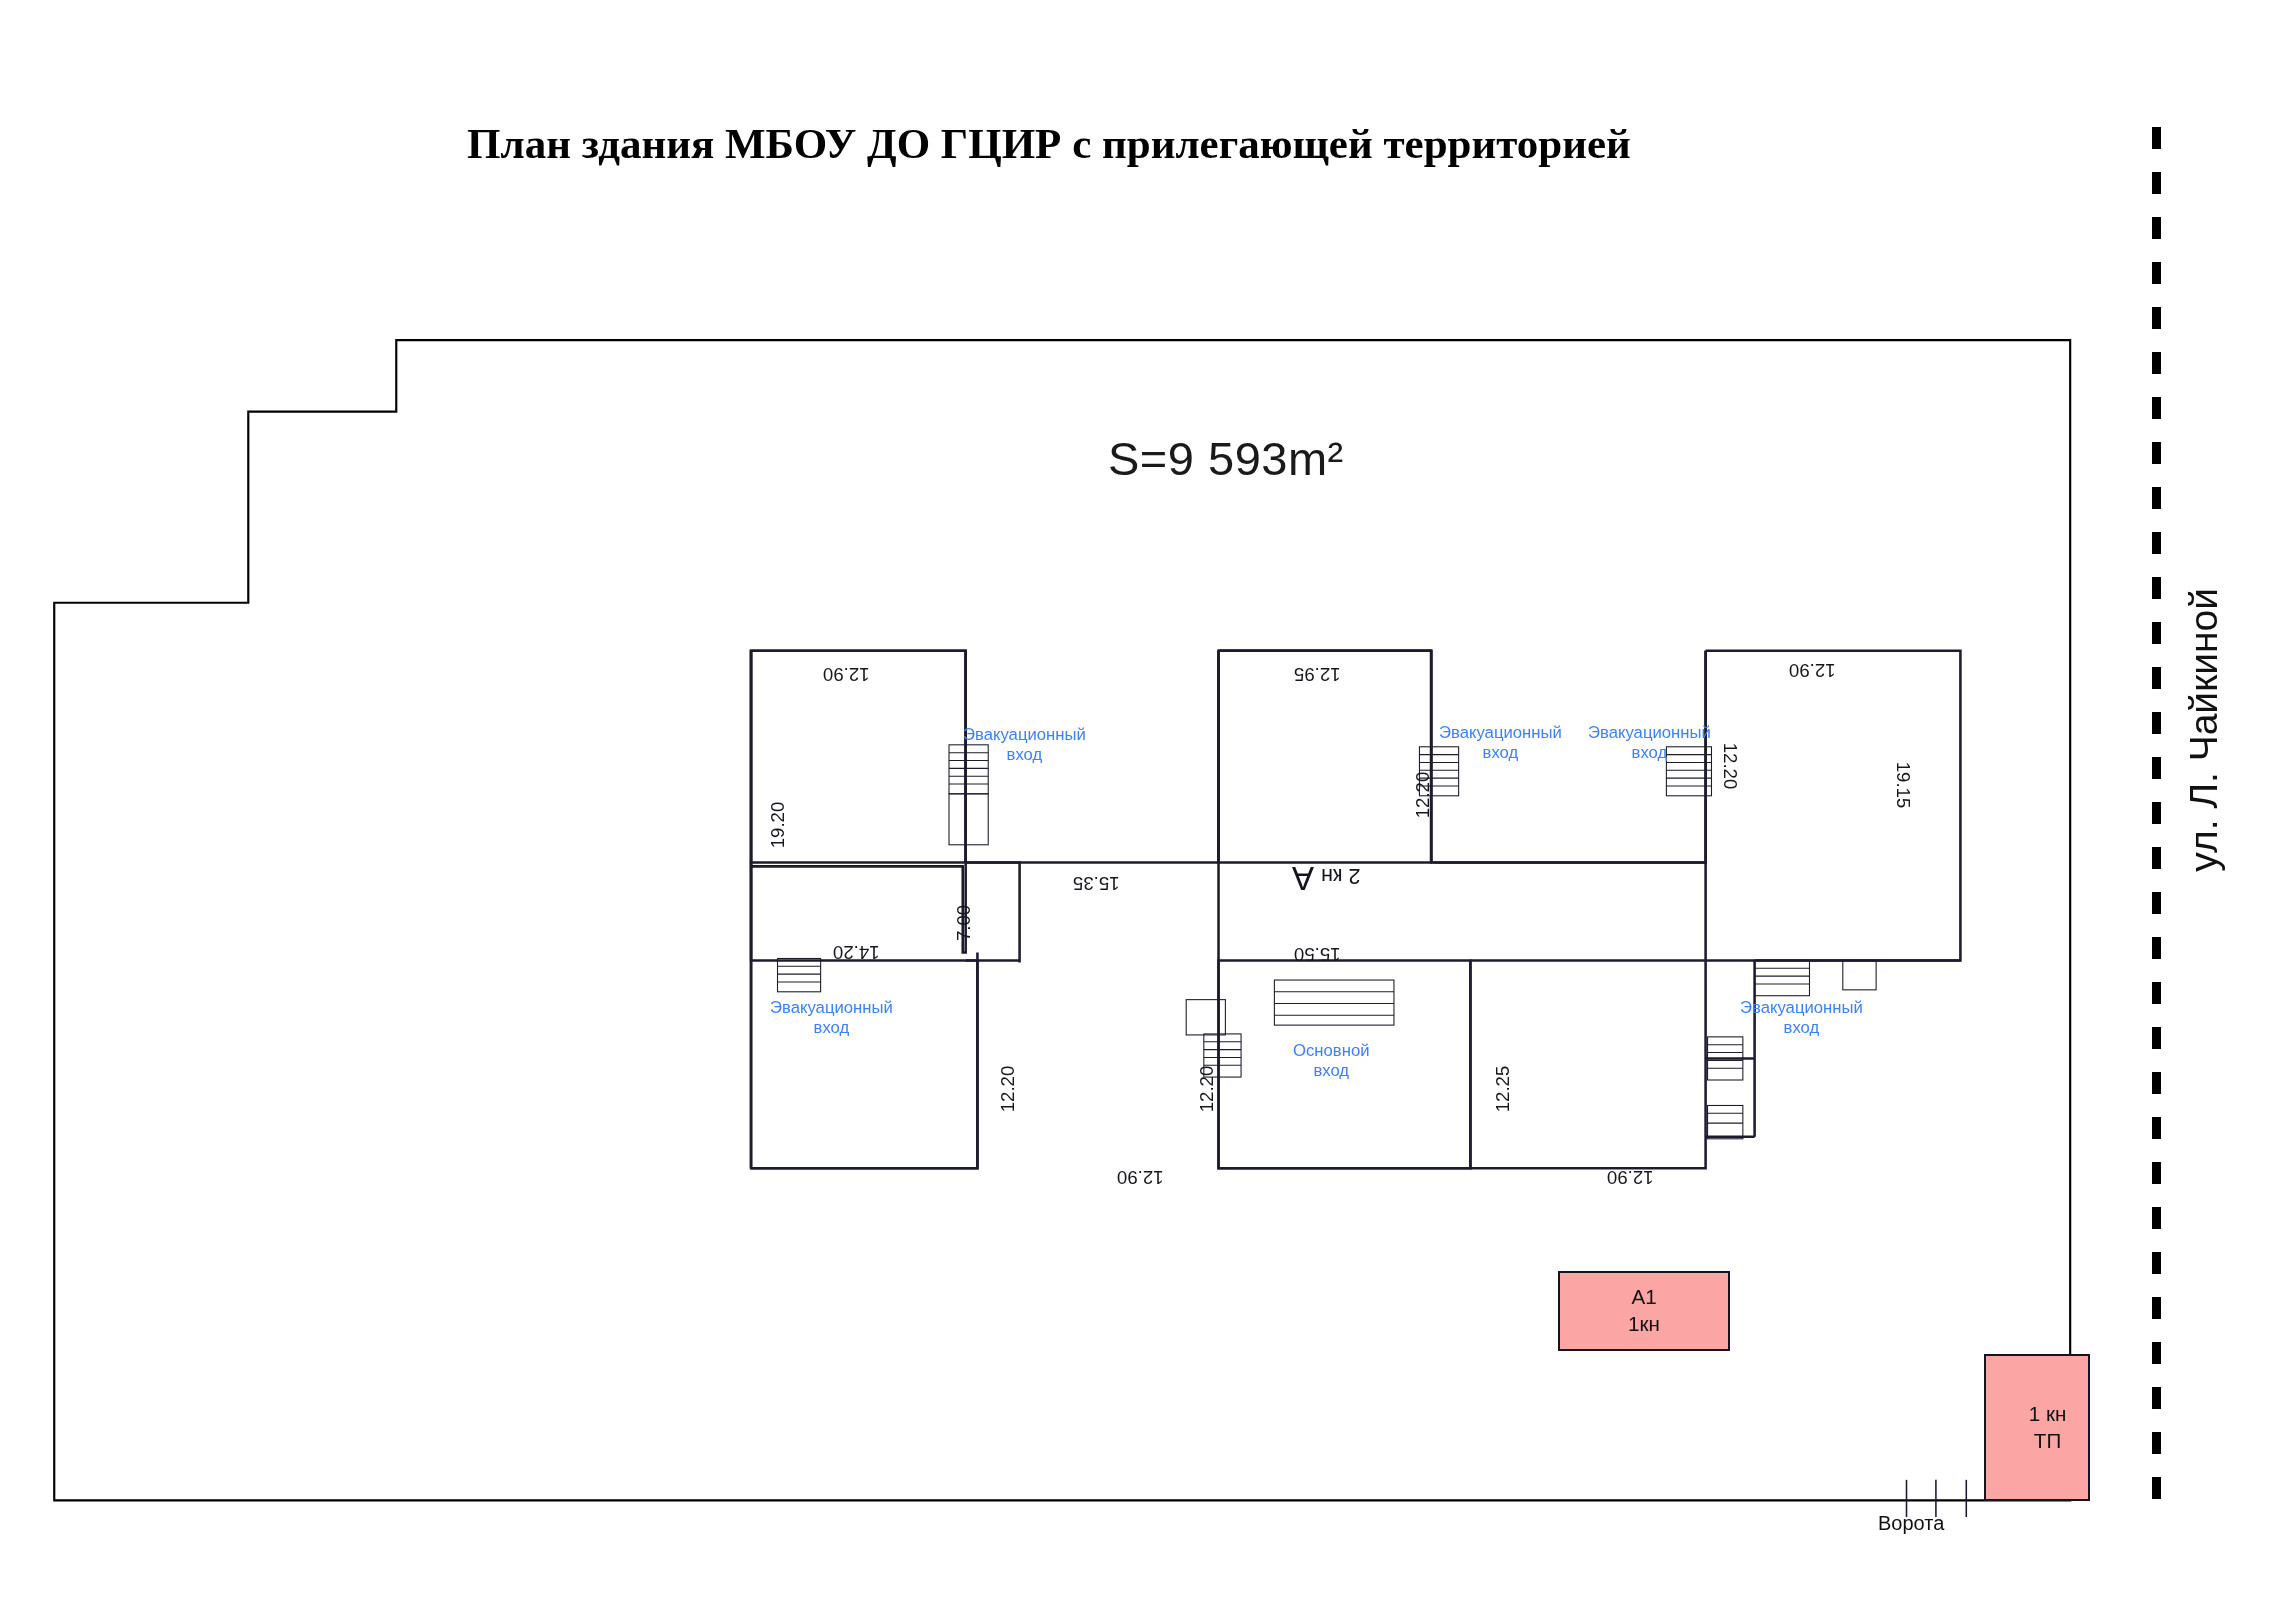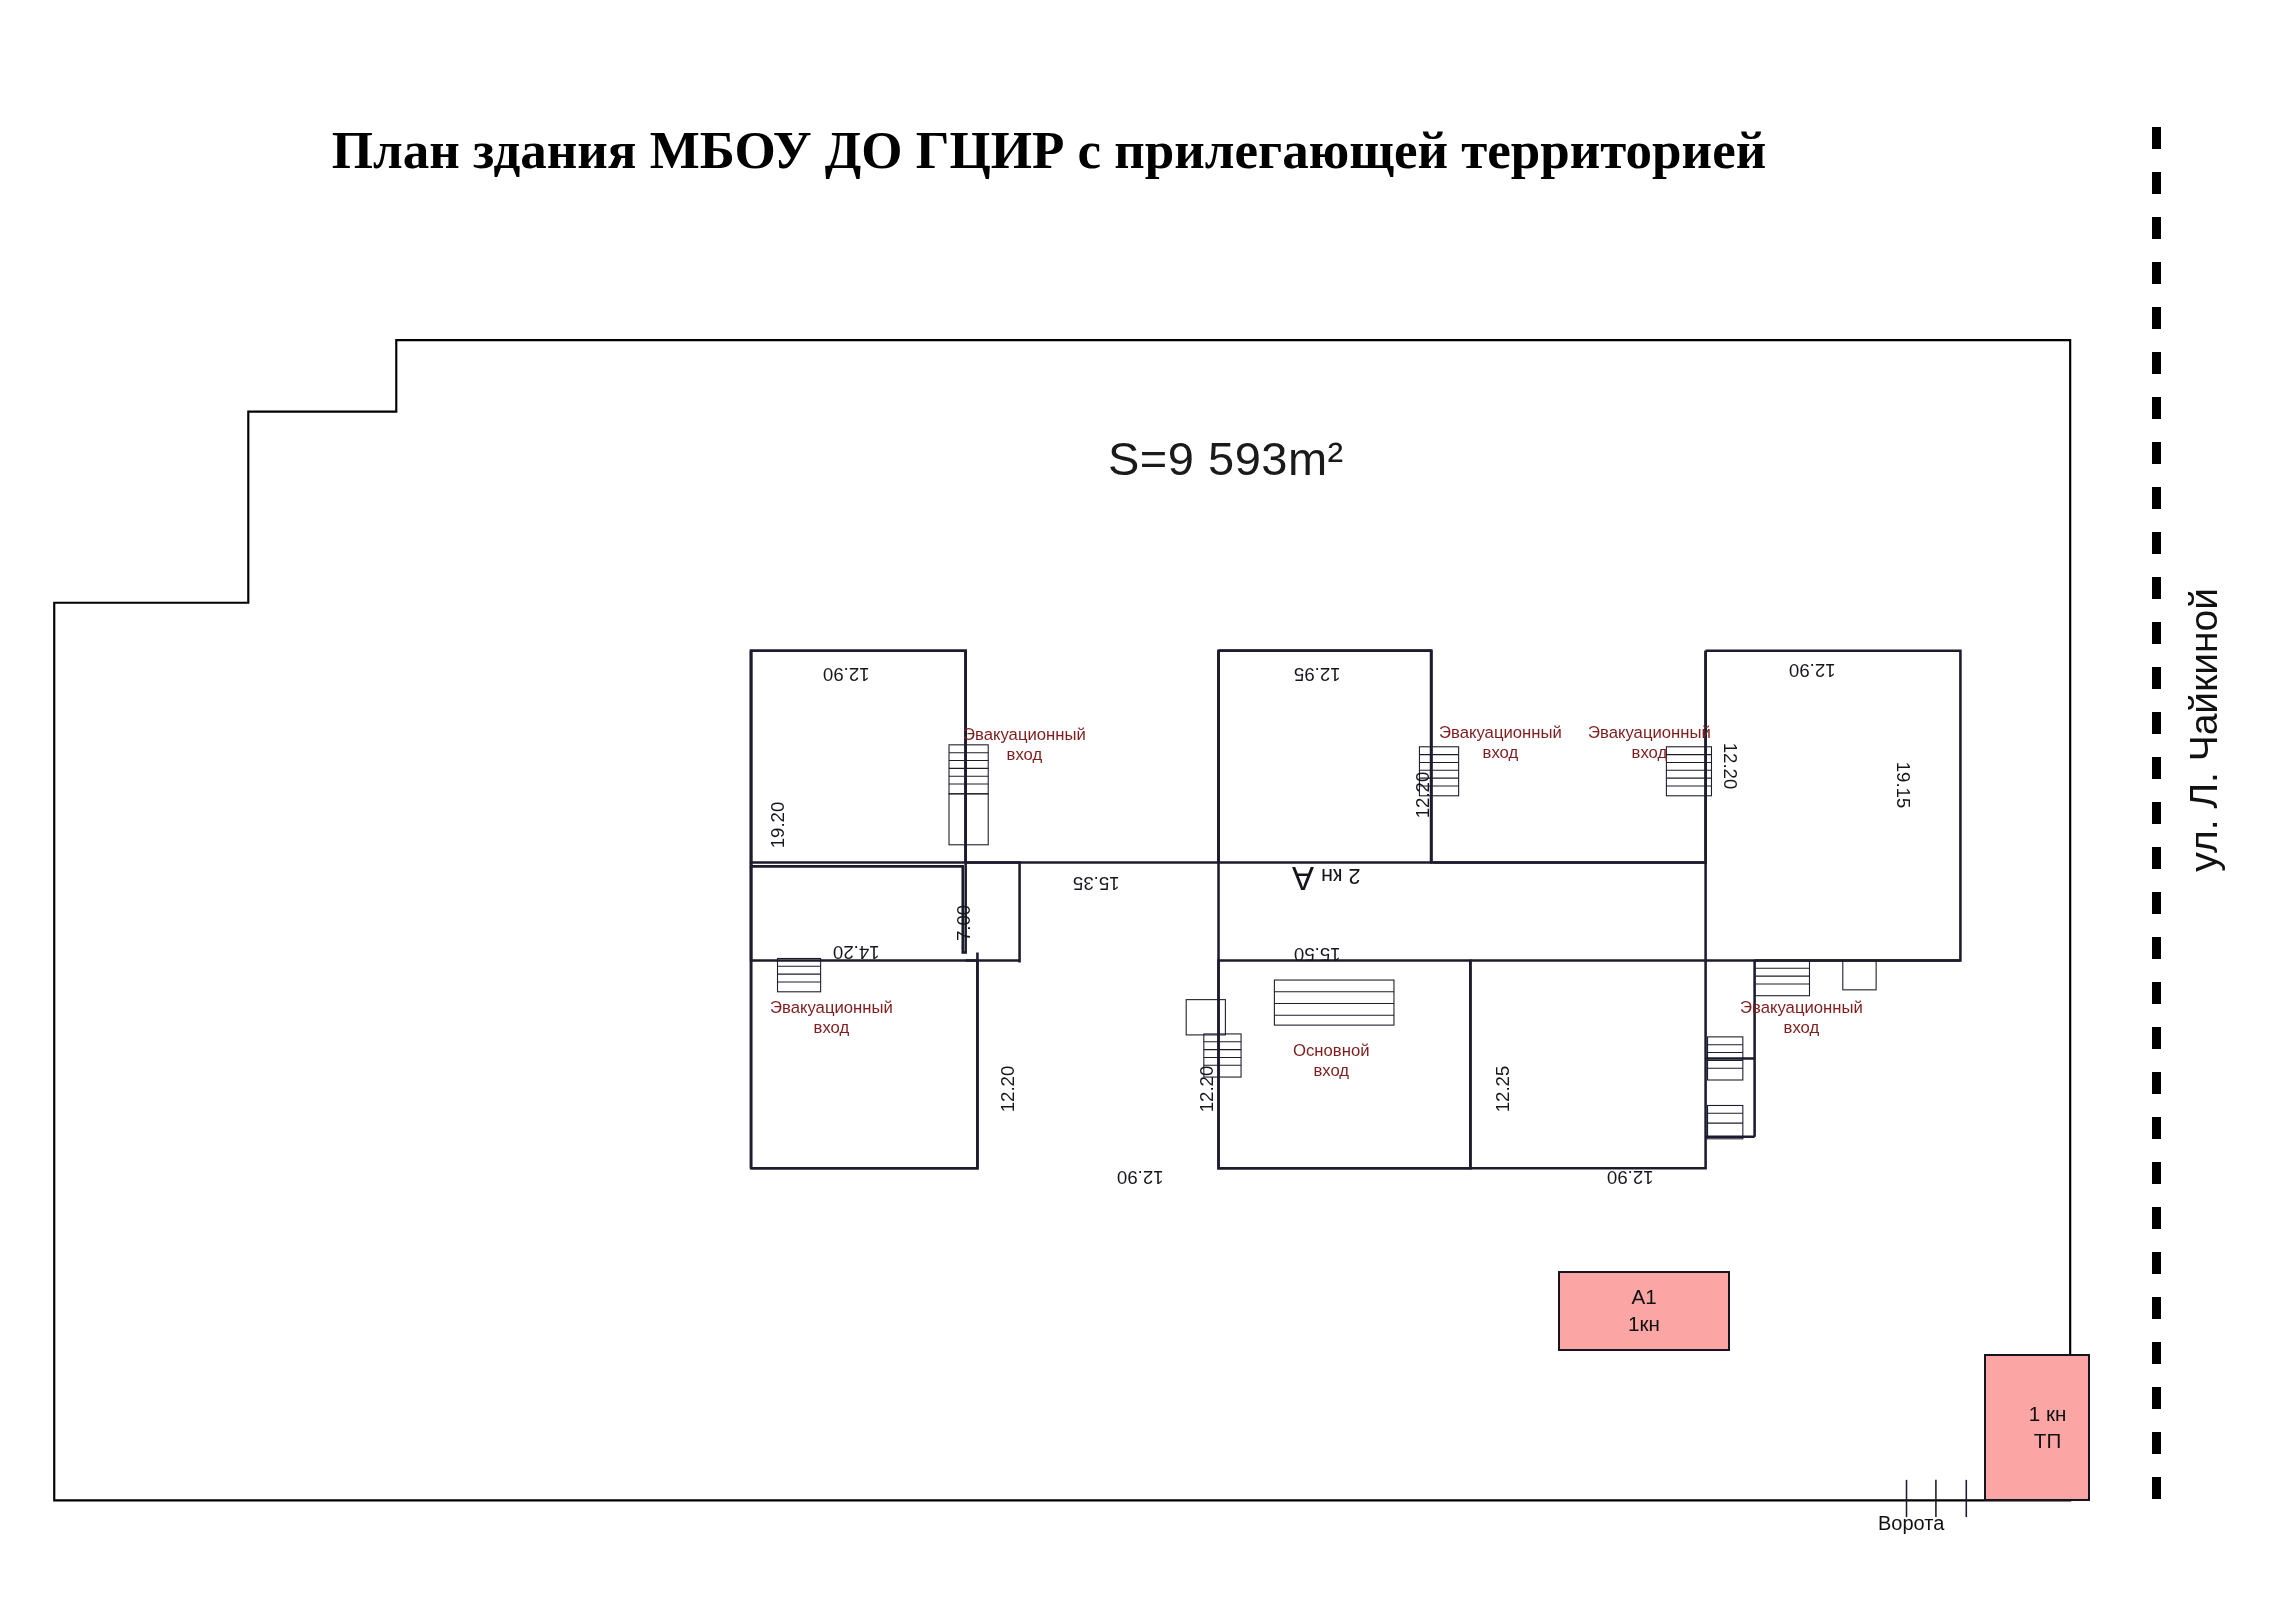--- a/index.html
+++ b/index.html
@@ -20,21 +20,21 @@
   }
   
   .title-block {
     position: absolute;
     left: 0;
     top: 116px;
     width: 2098px;
     text-align: center;
     font-family: "Liberation Serif", serif;
     font-weight: bold;
-    font-size: 53px;
+    font-size: 43px;
     line-height: 1.30;
     color: #000000;
   }
   .title-line2 { display: block; }
 
   
   .area-label {
     position: absolute;
     left: 1108px;
     top: 431px;
@@ -107,21 +107,21 @@
   .rot180 { transform: rotate(180deg); }
   .rot90  { transform: rotate(-90deg); }
   .rot270 { transform: rotate(90deg); }
 
   
   .entrance {
     position: absolute;
     font-size: 16.7px;
     line-height: 1.22;
     text-align: center;
-    color: #7f1d1d;
+    color: #3b82f6;
     white-space: nowrap;
   }
 
   
   .letter-a {
     position: absolute;
     font-size: 33px;
     color: #14141c;
     transform: rotate(180deg);
   }

